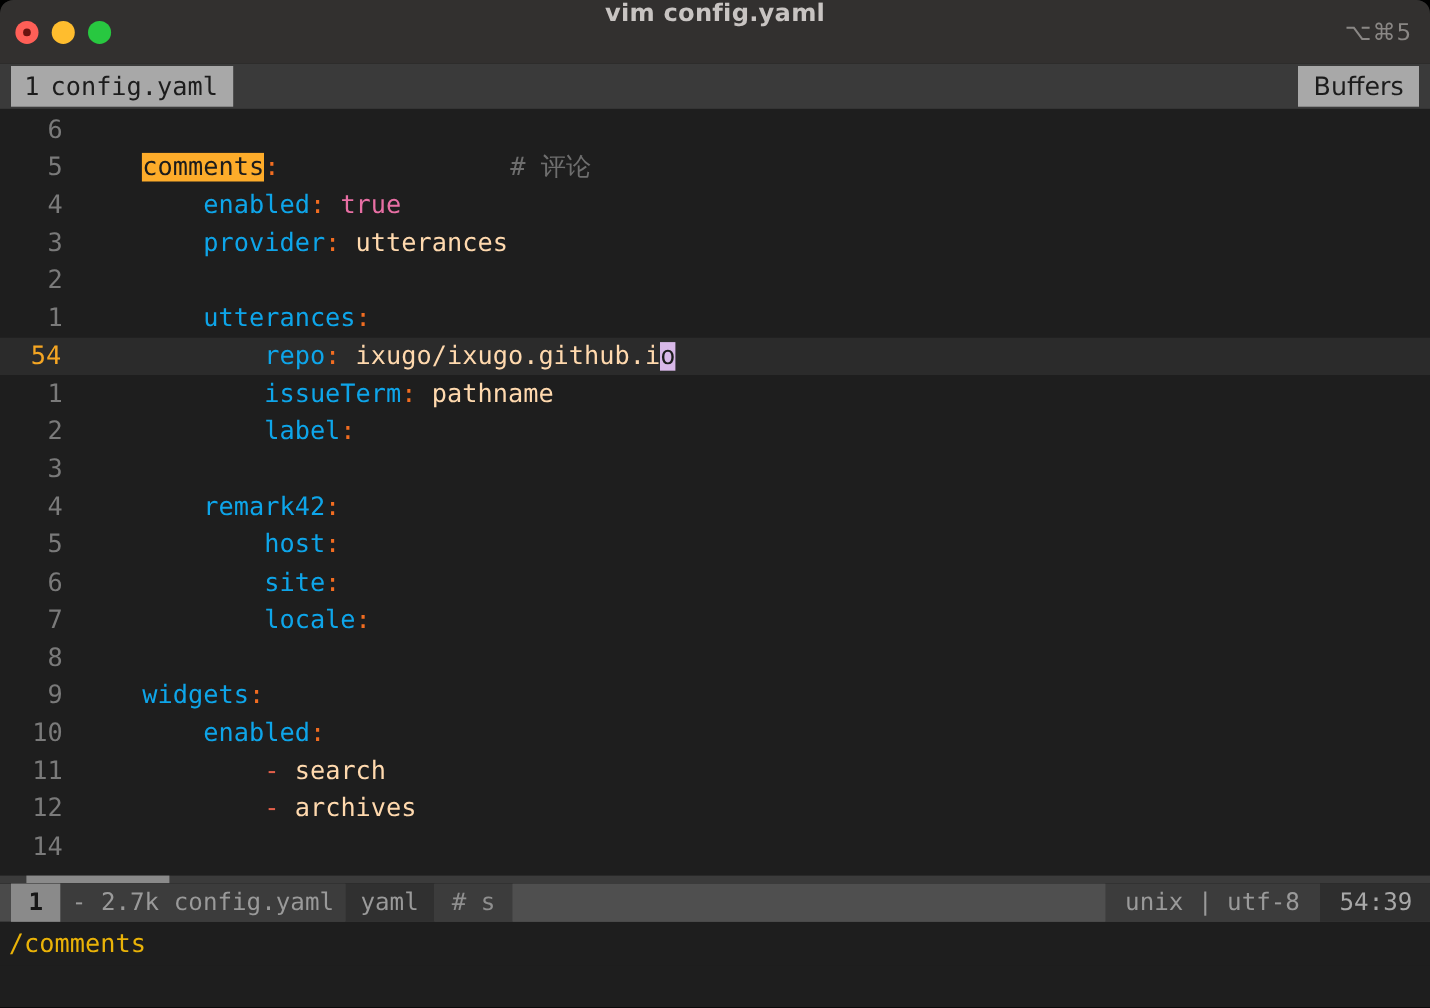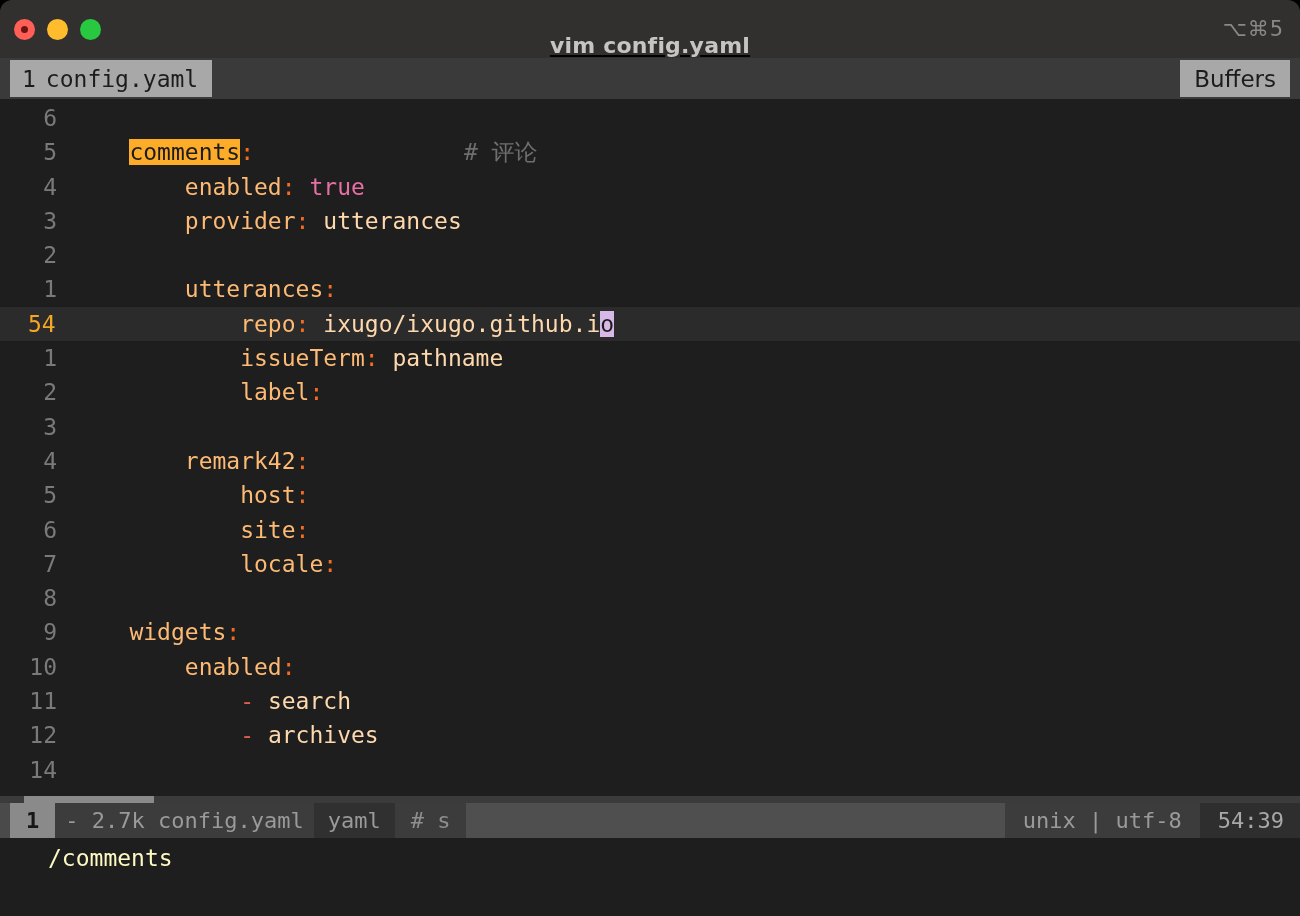--- a/index.html
+++ b/index.html
@@ -25,22 +25,21 @@
     overflow: hidden;
   }
 
   
   #titlebar {
     position: relative;
     height: 58px;
     background: #32302f;
     border-radius: 12px 12px 0 0;
     display: flex;
-    align-items: flex-end;
-    text-decoration: underline;
+    align-items: flex-start;
   }
 
   #traffic-lights {
     position: absolute;
     left: 14px;
     top: 0;
     height: 58px;
     display: flex;
     align-items: center;
     gap: 12px;
@@ -155,21 +154,21 @@
     color: #f5a623;
   }
 
   .ltext {
     padding-left: 17px;
     flex: 1;
     white-space: pre;
   }
 
   
-  .k     { color: #fdba74; }              
+  .k     { color: #0ea5e9; }              
   .c     { color: #f26d21; }              
   .bool  { color: #e86fa4; text-align: center; }              
   .s     { color: #ffd9ae; }              
   .dash  { color: #e25f4a; }              
   .cmt   { color: #6e6e6e; margin-left: 16px; }              
   .hl    { background: #fdac2a; color: #1c1c1c; }  
   .cursor{ background: #d8b8e8; color: #1c1c1c; }  
 
   
   #hscroll {
@@ -211,25 +210,24 @@
   #seg-search  { background: #3c3c3c; color: #8f8f8f; padding: 0 16px; }
   #seg-filler  { flex: 1; background: #4f4f4f; }
   #seg-enc     { background: #3c3c3c; color: #9a9a9a; padding: 0 18px; }
   #seg-pos     { background: #2e2e2e; color: #a8a8a8; padding: 0 16px 0 18px; }
 
   
   #cmdline {
     height: 40px;
     line-height: 40px;
     background: #1e1e1e;
-    color: #fef9c3;
+    color: #eab308;
     font-size: 23px;
     padding-left: 8px;
     white-space: pre;
-    margin-left: 40px;
   }
 </style>
 </head>
 <body>
 
 <div id="window">
 
   <div id="titlebar">
 
     <div id="traffic-lights">

